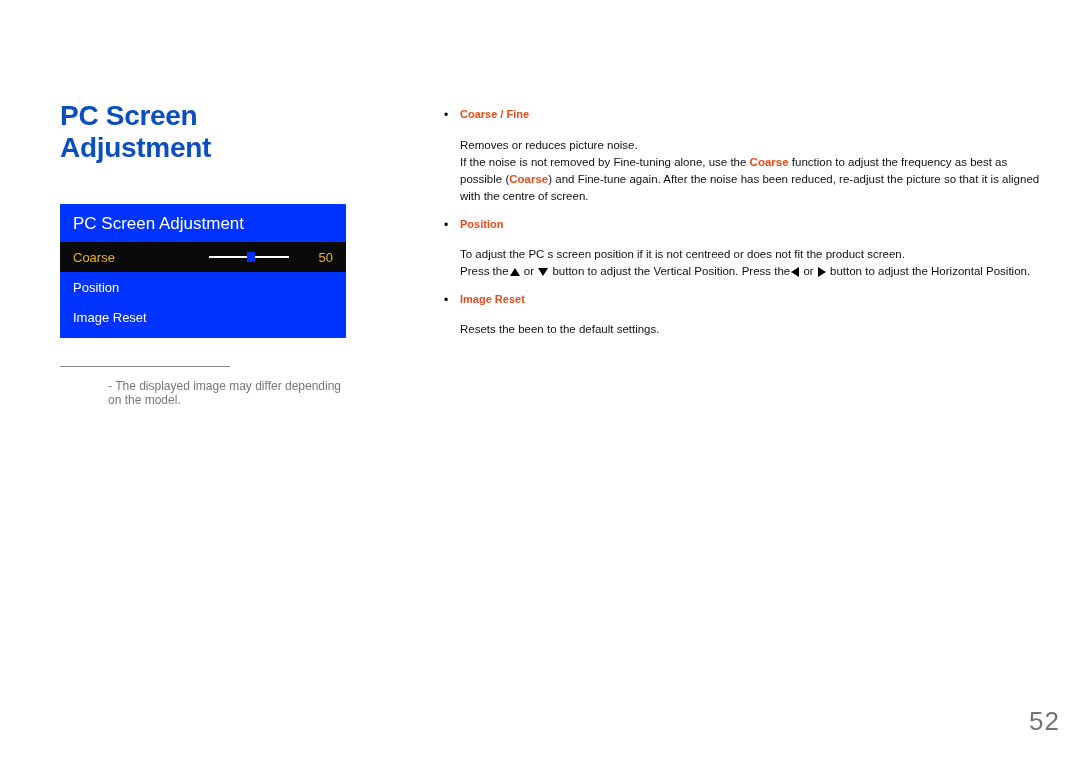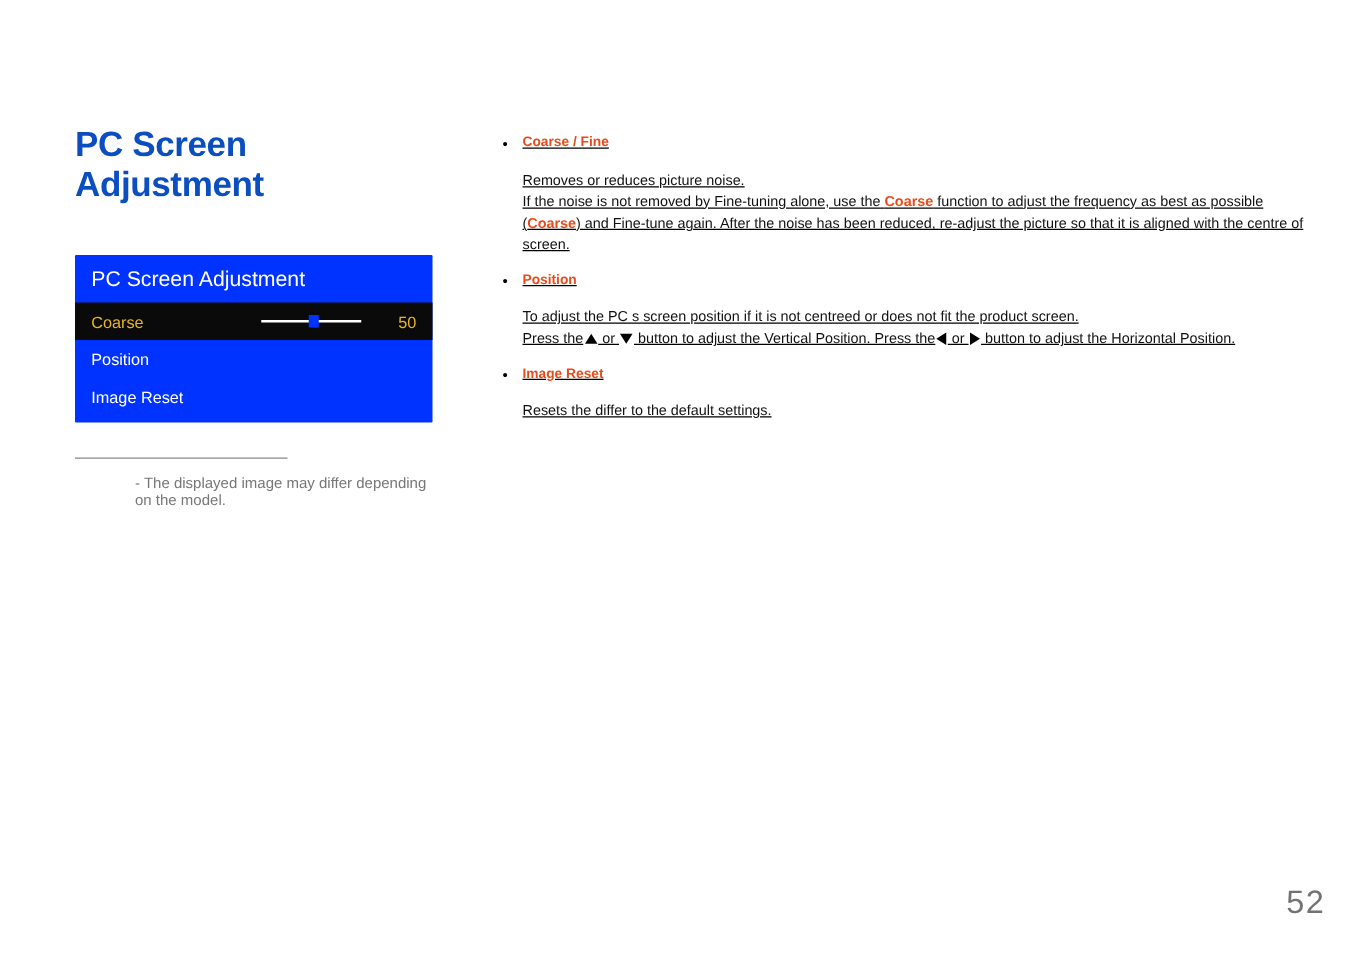--- a/index.html
+++ b/index.html
@@ -7,21 +7,21 @@
     width: 1080px;
     height: 763px;
     background: #fff;
     font-family: Arial, Helvetica, sans-serif;
     position: relative;
     color: #000;
   }
   .page {
     padding: 100px 30px 20px 60px;
     display: flex;
-    gap: 50px;
+    gap: 92px;
     align-items: flex-start;
   }
   .left-col {
     width: 290px;
     flex-shrink: 0;
   }
   .right-col {
     flex: 1;
     padding-top: 6px;
   }
@@ -104,21 +104,20 @@
     margin-left: 48px;
   }
   .bullet-list {
     font-size: 12px;
     line-height: 1.5;
   }
   .bullet-item {
     position: relative;
     padding-left: 18px;
     margin-bottom: 10px;
-    text-decoration: underline;
   }
   .bullet-item::before {
     content: "•";
     position: absolute;
     left: 2px;
     top: 0;
     font-size: 12px;
   }
   .bullet-title {
     color: #e84b1a;
@@ -203,20 +202,20 @@
       <div class="bullet-item">
         <div class="bullet-title">Position</div>
         <div class="bullet-body">
           <span>To adjust the PC s screen position if it is not centreed or does not fit the product screen.</span><br>
           <span>Press the</span><span class="tri tri-up"></span><span> or </span><span class="tri tri-down"></span><span> button to adjust the Vertical Position. Press the</span><span class="tri tri-left"></span><span> or </span><span class="tri tri-right"></span><span> button to adjust the Horizontal Position.</span>
         </div>
       </div>
 
       <div class="bullet-item">
         <div class="bullet-title">Image Reset</div>
-        <div class="bullet-body">Resets the differ to the default settings.</div>
+        <div class="bullet-body">Resets the been to the default settings.</div>
       </div>
 
     </div>
   </div>
 </div>
 
 <div class="page-number">52</div>
 
 </body></html>

